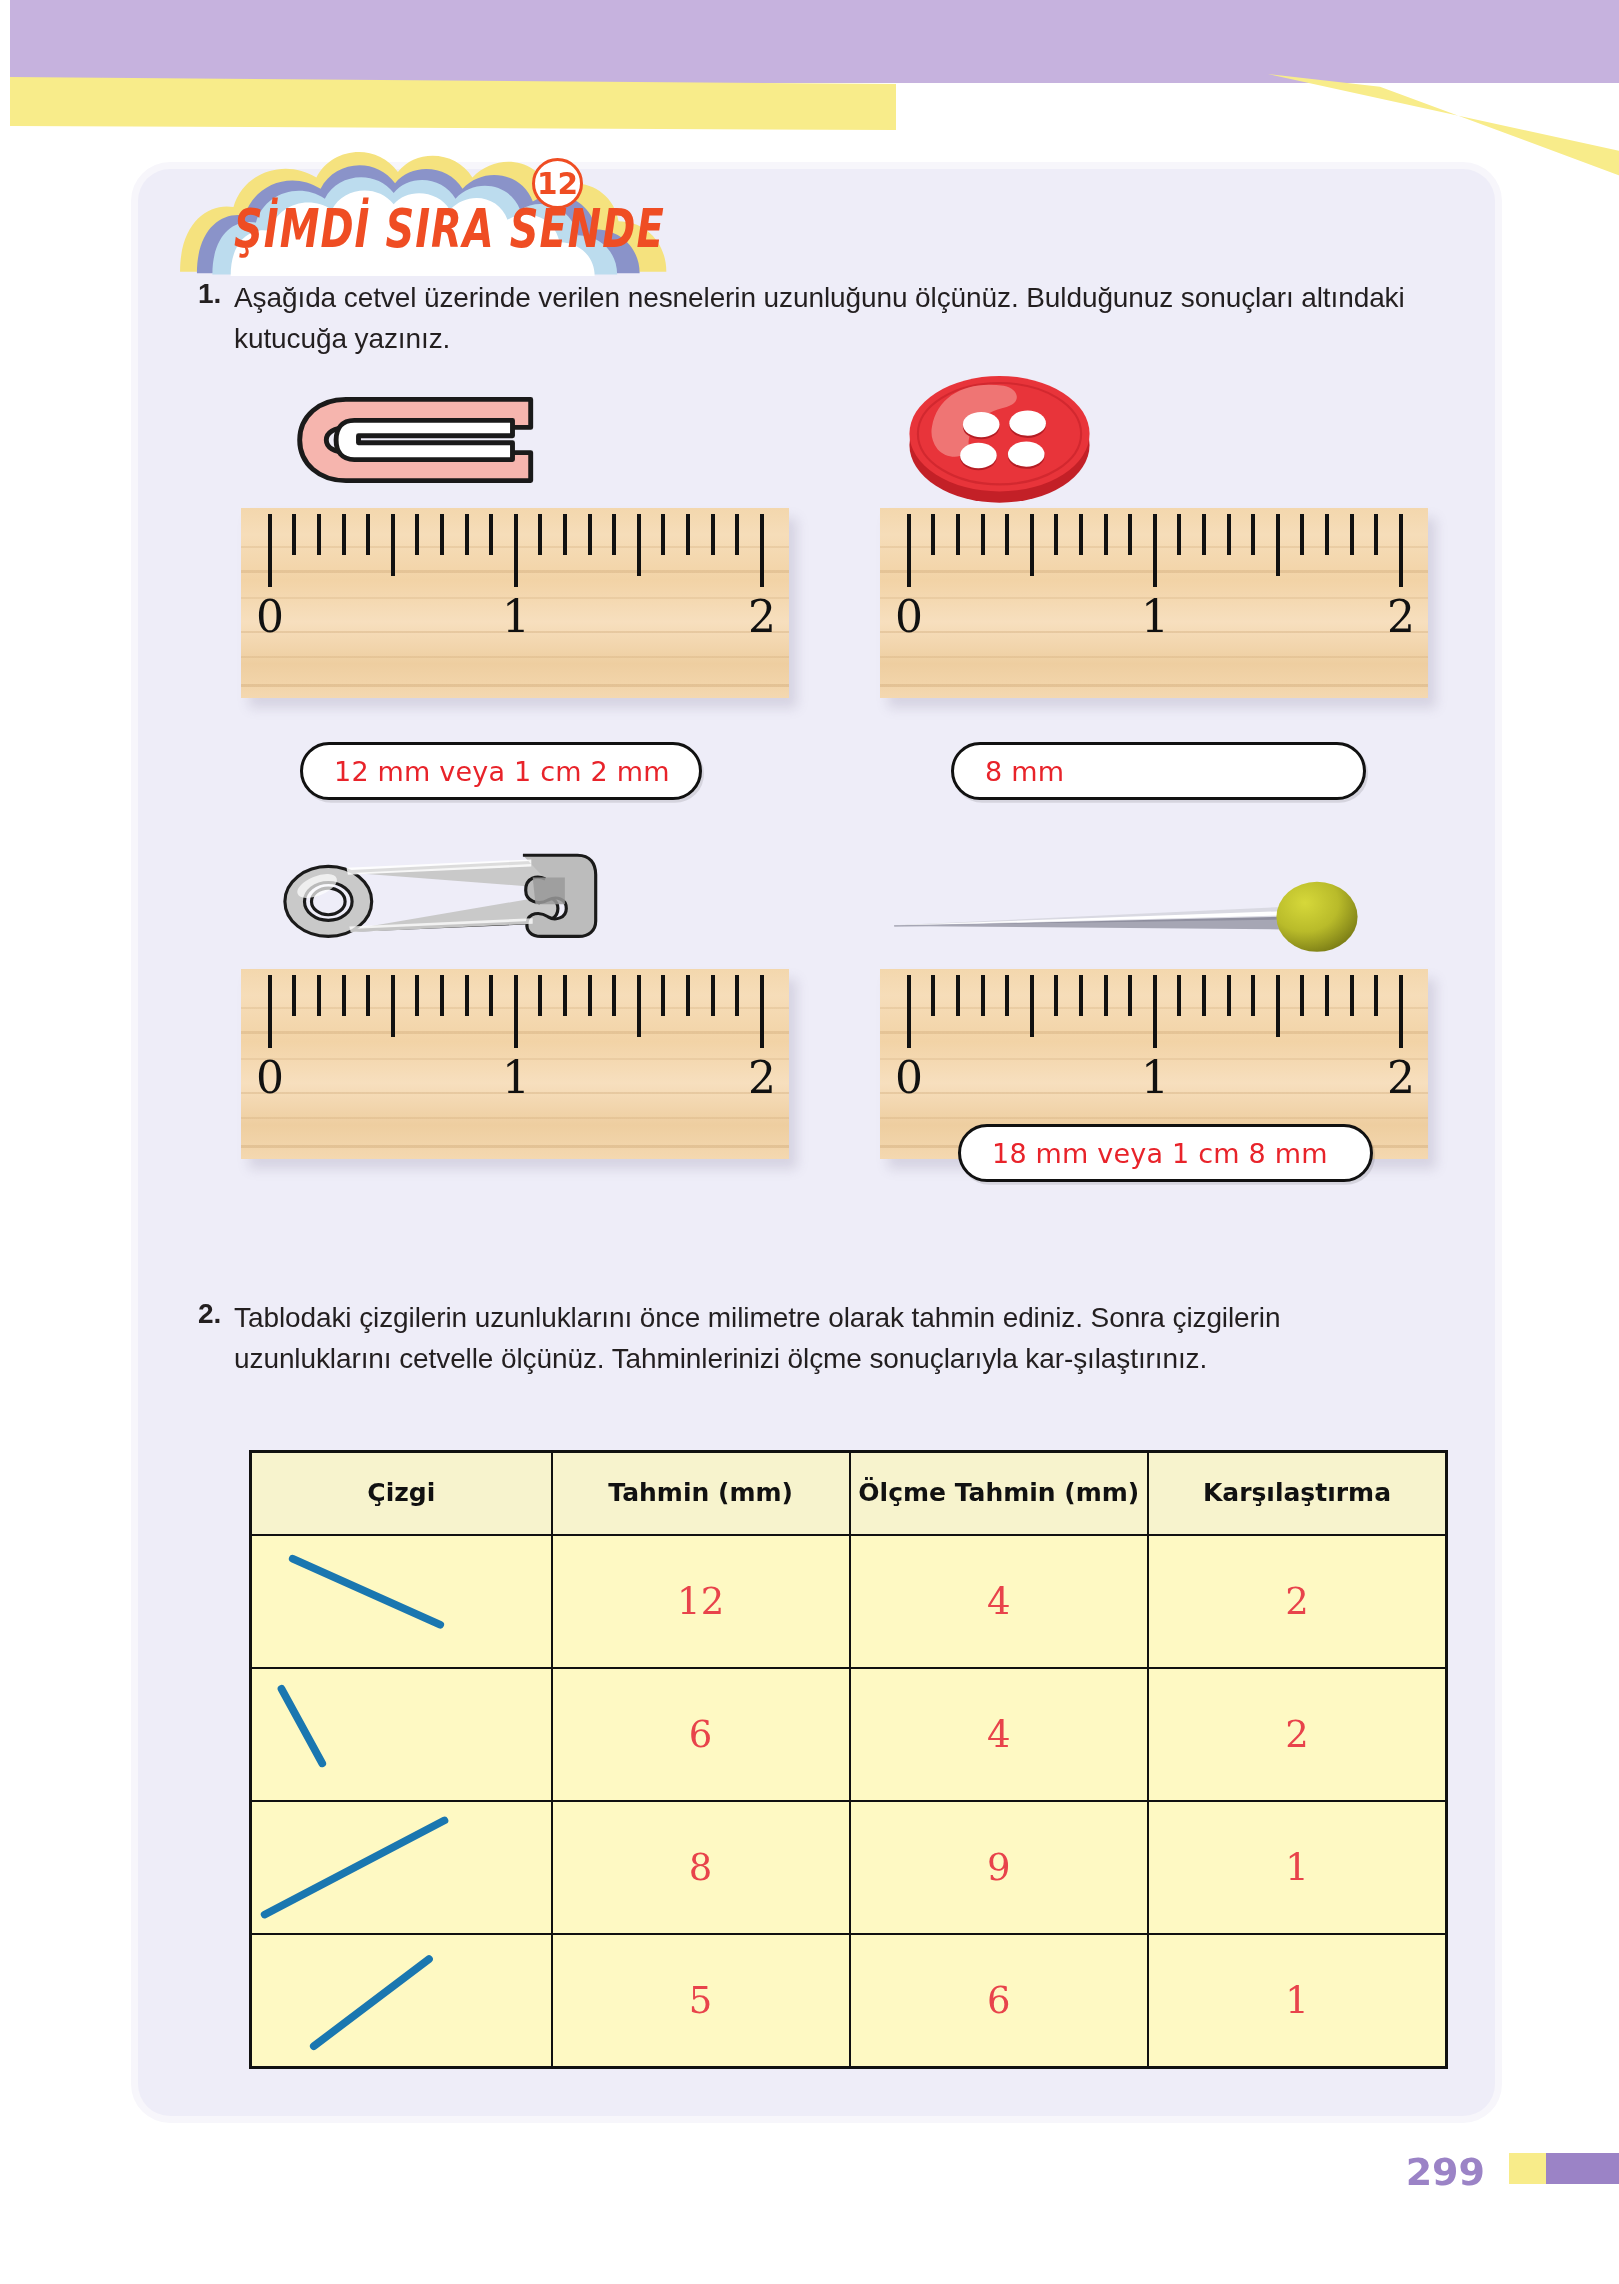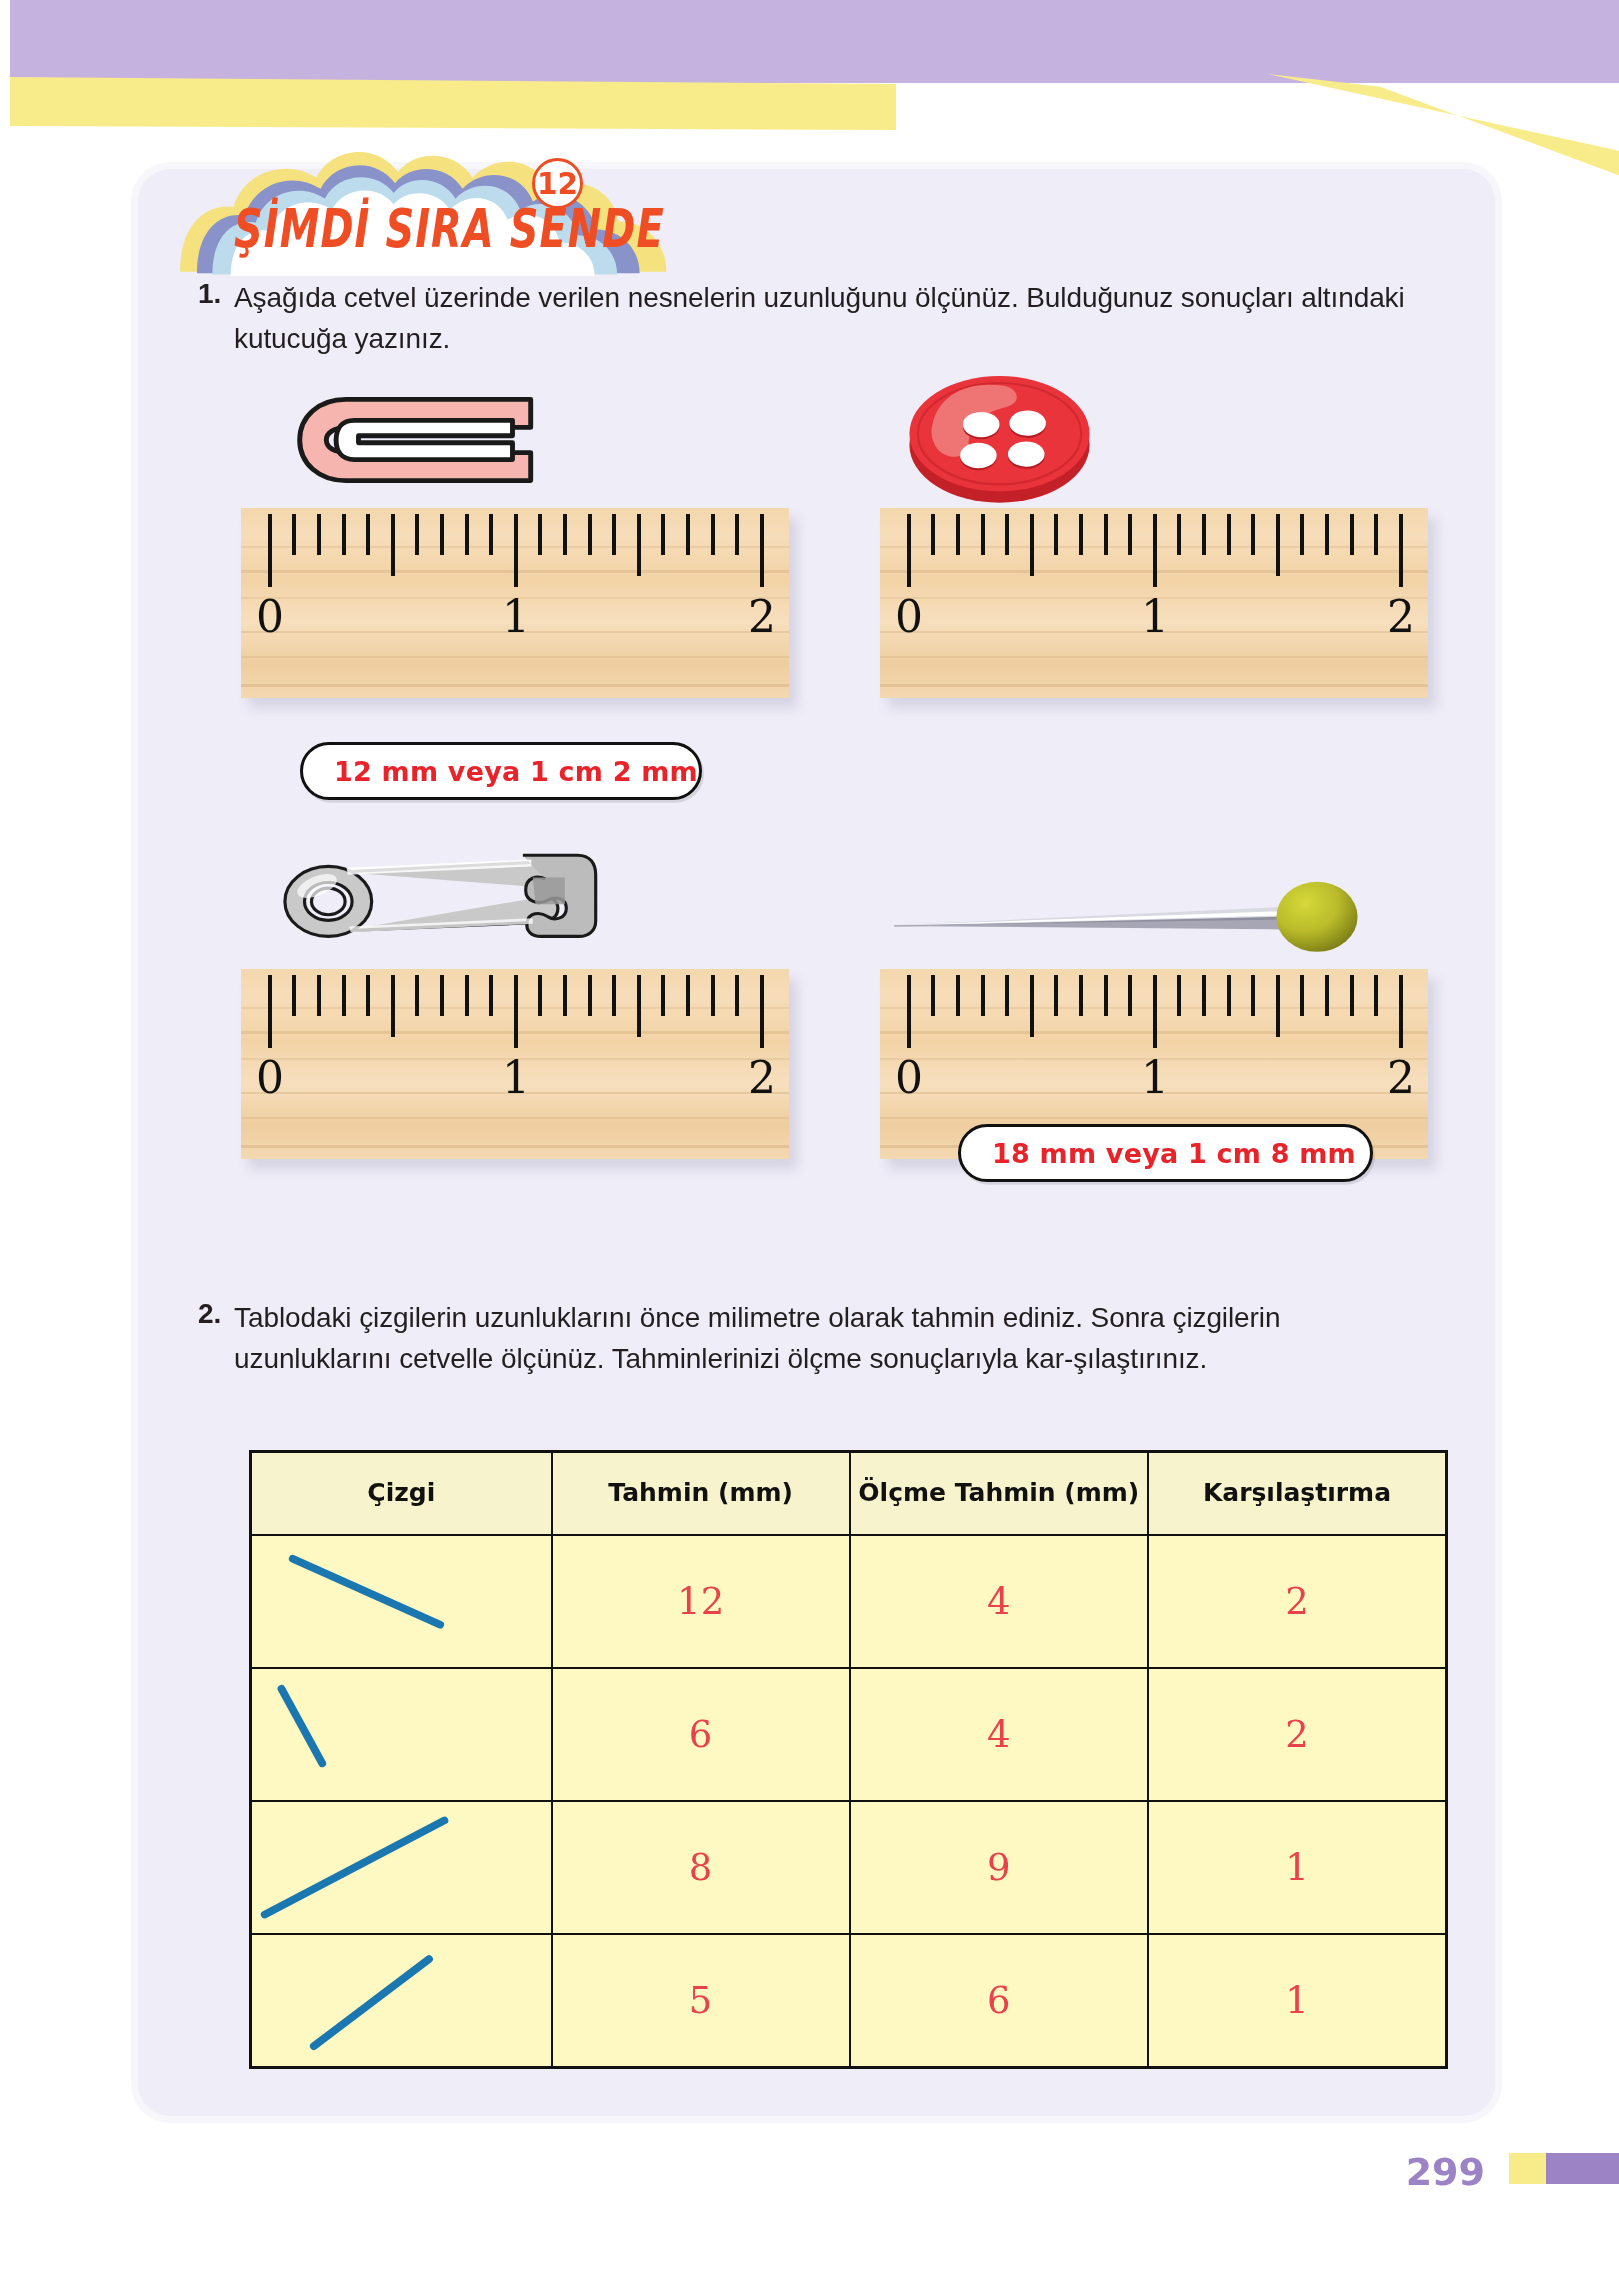--- a/index.html
+++ b/index.html
@@ -112,21 +112,21 @@
     position: absolute;
     height: 58px;
     border: 3.5px solid #111;
     border-radius: 31px;
     background: #fff;
     display: flex; align-items: center;
     padding-left: 31px;
     box-shadow: 2.1px 2.8px 0 rgba(0,0,0,0.10);
   }
   .pill span {
-    color: #e8232a; font-weight: 700; font-size: 27px;
+    color: #e8232a; font-weight: 400; font-size: 27px;
     font-family: "DejaVu Sans", sans-serif;
     letter-spacing: 0.2px; white-space: nowrap;
   }
 
   
   .obj { position: absolute; }
 
   
   .tbl {
     position: absolute; left: 239px; top: 1450px;
@@ -297,20 +297,23 @@
         <div class="tick minor" style="left:470px;"></div>
         <div class="tick minor" style="left:494px;"></div>
         <div class="tick major" style="left:519px;"></div>
       </div>
       <div class="rnum" style="left:29px;">0</div>
       <div class="rnum" style="left:275px;">1</div>
       <div class="rnum" style="left:521px;">2</div>
     </div>
   </div>
 
+  <div class="pill" style="left:941px; top:742px; width:415px;">
+    <span>8 mm</span>
+  </div>
 
   <div class="obj" style="left:266px; top:844px;">
     <svg width="330" height="98" viewBox="0 0 470 140">
       <g stroke="#1a1a1a" stroke-width="4.5" stroke-linejoin="round">
         <path d="M92,40 L370,26 C392,24 404,34 404,46 C404,58 394,64 378,62" fill="#c9c9c9"></path>
         <path d="M96,124 L372,112 C392,111 402,104 402,92 C402,80 392,74 376,76" fill="#c9c9c9"></path>
         <ellipse cx="74" cy="82" rx="62" ry="50" fill="#c9c9c9"></ellipse>
         <ellipse cx="74" cy="82" rx="34" ry="27" fill="#eeedf8"></ellipse>
         <ellipse cx="74" cy="82" rx="24" ry="19" fill="#eeedf8"></ellipse>
         <path d="M352,16 L430,16 C448,16 456,28 456,44 L456,110 C456,124 446,132 432,132

